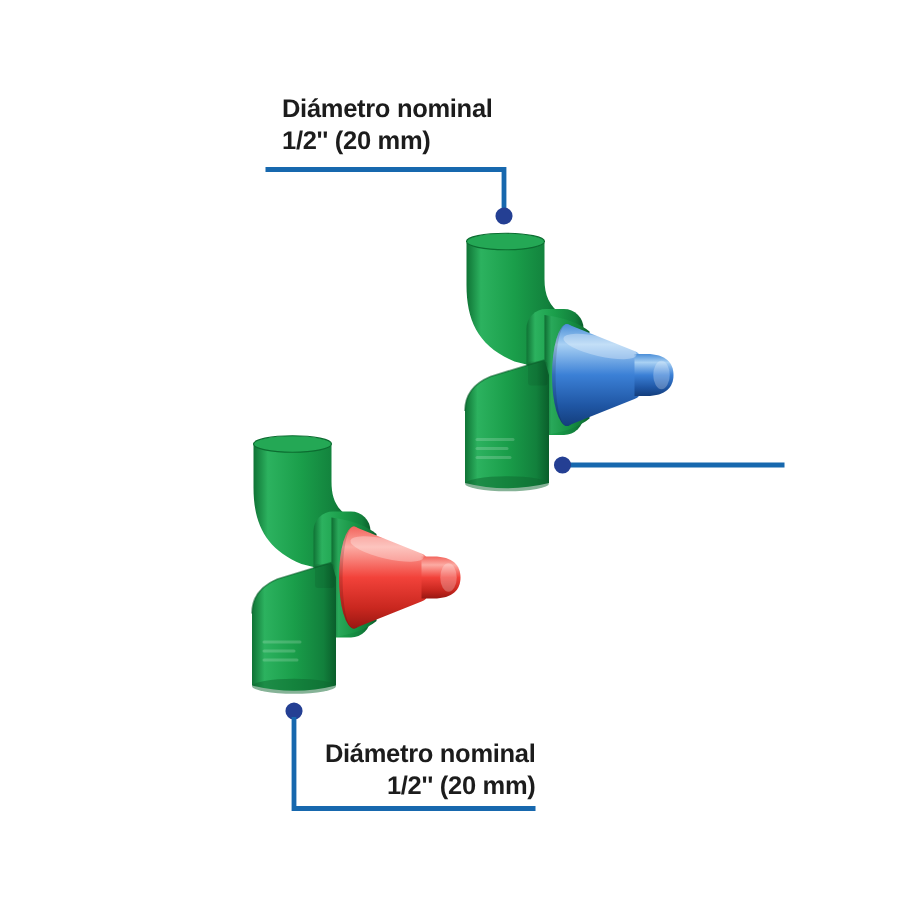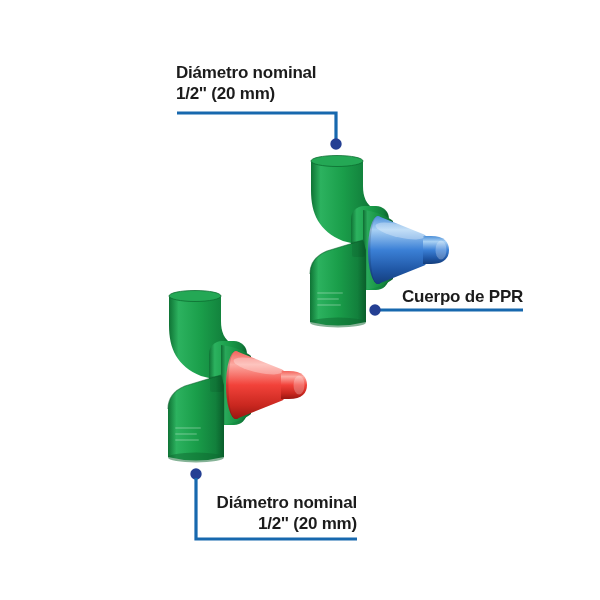--- a/index.html
+++ b/index.html
@@ -14,21 +14,21 @@
   #valve-top{left:305px;top:152px;}
   #valve-bottom{left:163px;top:287px;}
   #leaders{position:absolute;left:0;top:0;z-index:5;}
   .leader{fill:none;stroke:var(--leader_line,#1768ae);stroke-width:3.2;}
   .dot{fill:var(--leader_dot,#243f93);}
   .label{
     position:absolute;z-index:6;
     font-weight:bold;font-size:17px;line-height:21px;
     letter-spacing:-0.2px;color:var(--text,#1c1c1c);white-space:nowrap;
   }
-  .label .ln{display:block;}
+  .label .ln{display:block;margin-left:12px;}
   #label-top{left:176px;top:62px;text-align:left;}
   #label-cuerpo{left:402px;top:286px;}
   #label-bottom{left:177px;top:492px;width:180px;text-align:right;}
   .s-green{stop-color:var(--pipe_green,#1a9e4a);}
   .s-blue{stop-color:var(--handle_blue,#3b80d6);}
   .s-red{stop-color:var(--handle_red,#f2423a);}
 </style>
 </head>
 <body>
 
@@ -110,22 +110,19 @@
 
     <circle class="dot" cx="196" cy="474" r="5.7"></circle>
     <path class="leader" d="M196 478 V539 H357"></path>
   </svg>
 
   <div class="label" id="label-top">
     <span class="ln">Diámetro nominal</span>
     <span class="ln">1/2'' (20 mm)</span>
   </div>
 
-  <div class="label" id="label-cuerpo">
-    <span class="ln">Cuerpo de PPR</span>
-  </div>
 
   <div class="label" id="label-bottom">
     <span class="ln">Diámetro nominal</span>
     <span class="ln">1/2'' (20 mm)</span>
   </div>
 
 </div>
 
 </body></html>

